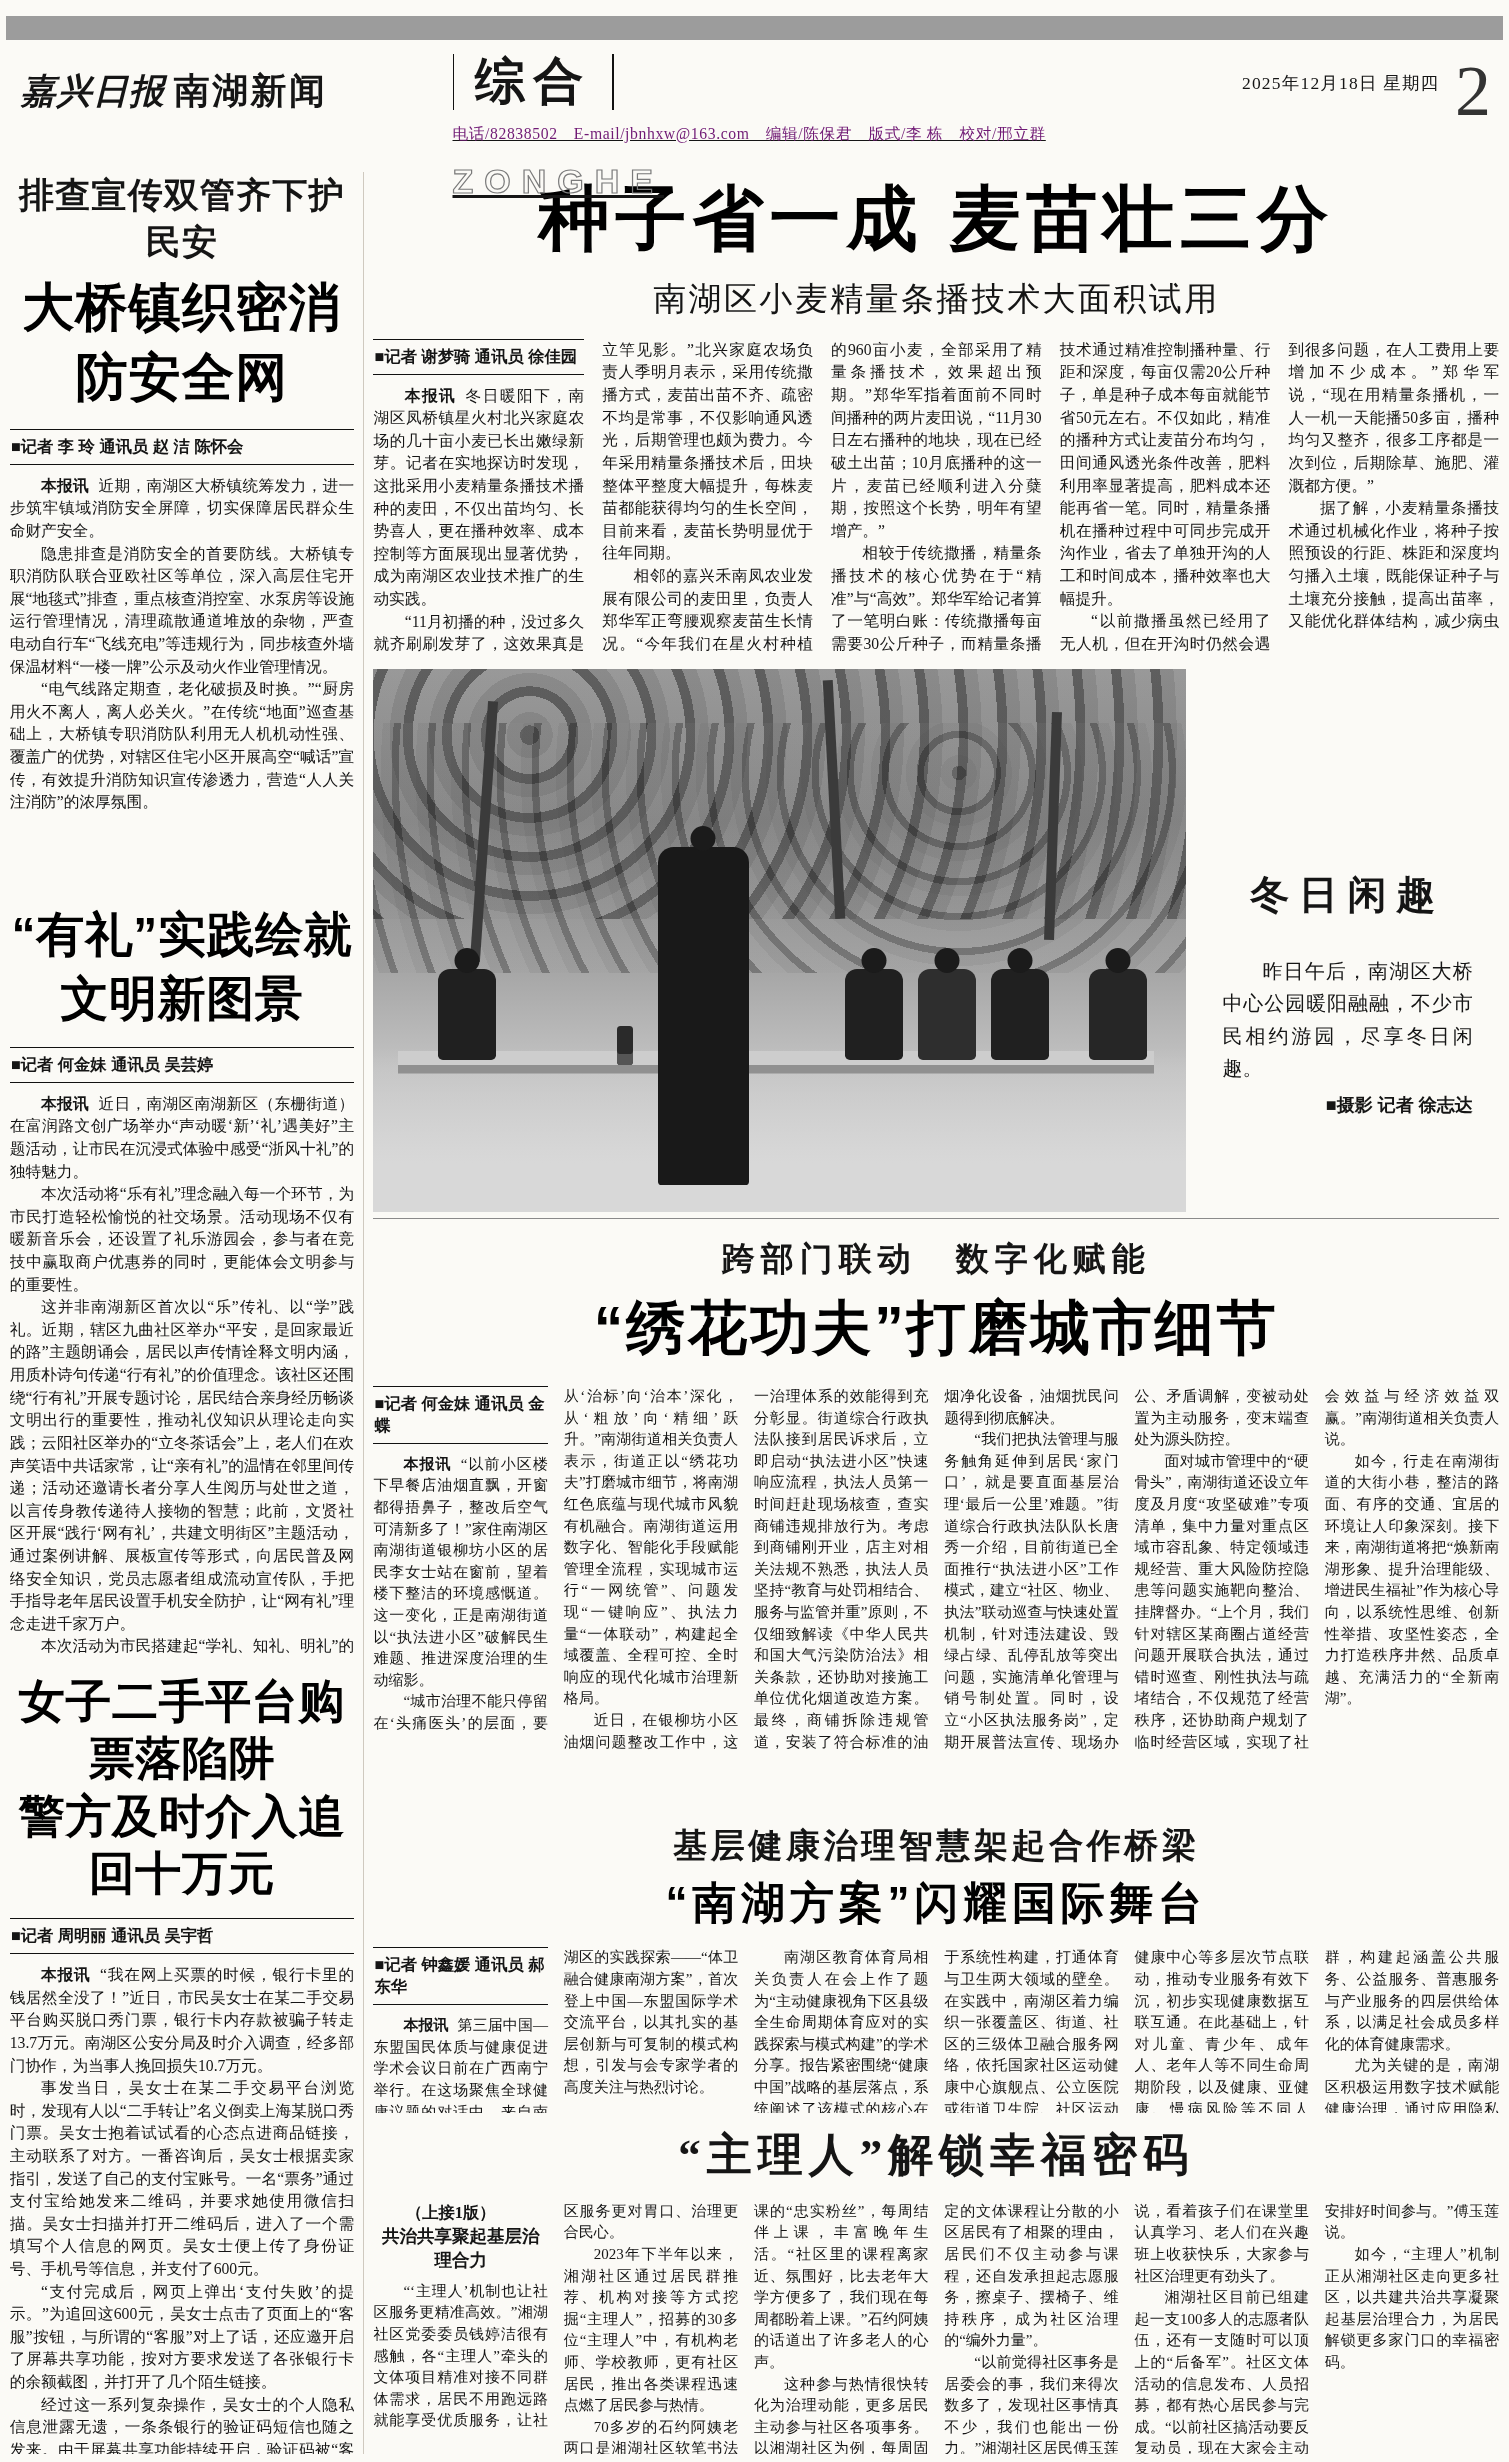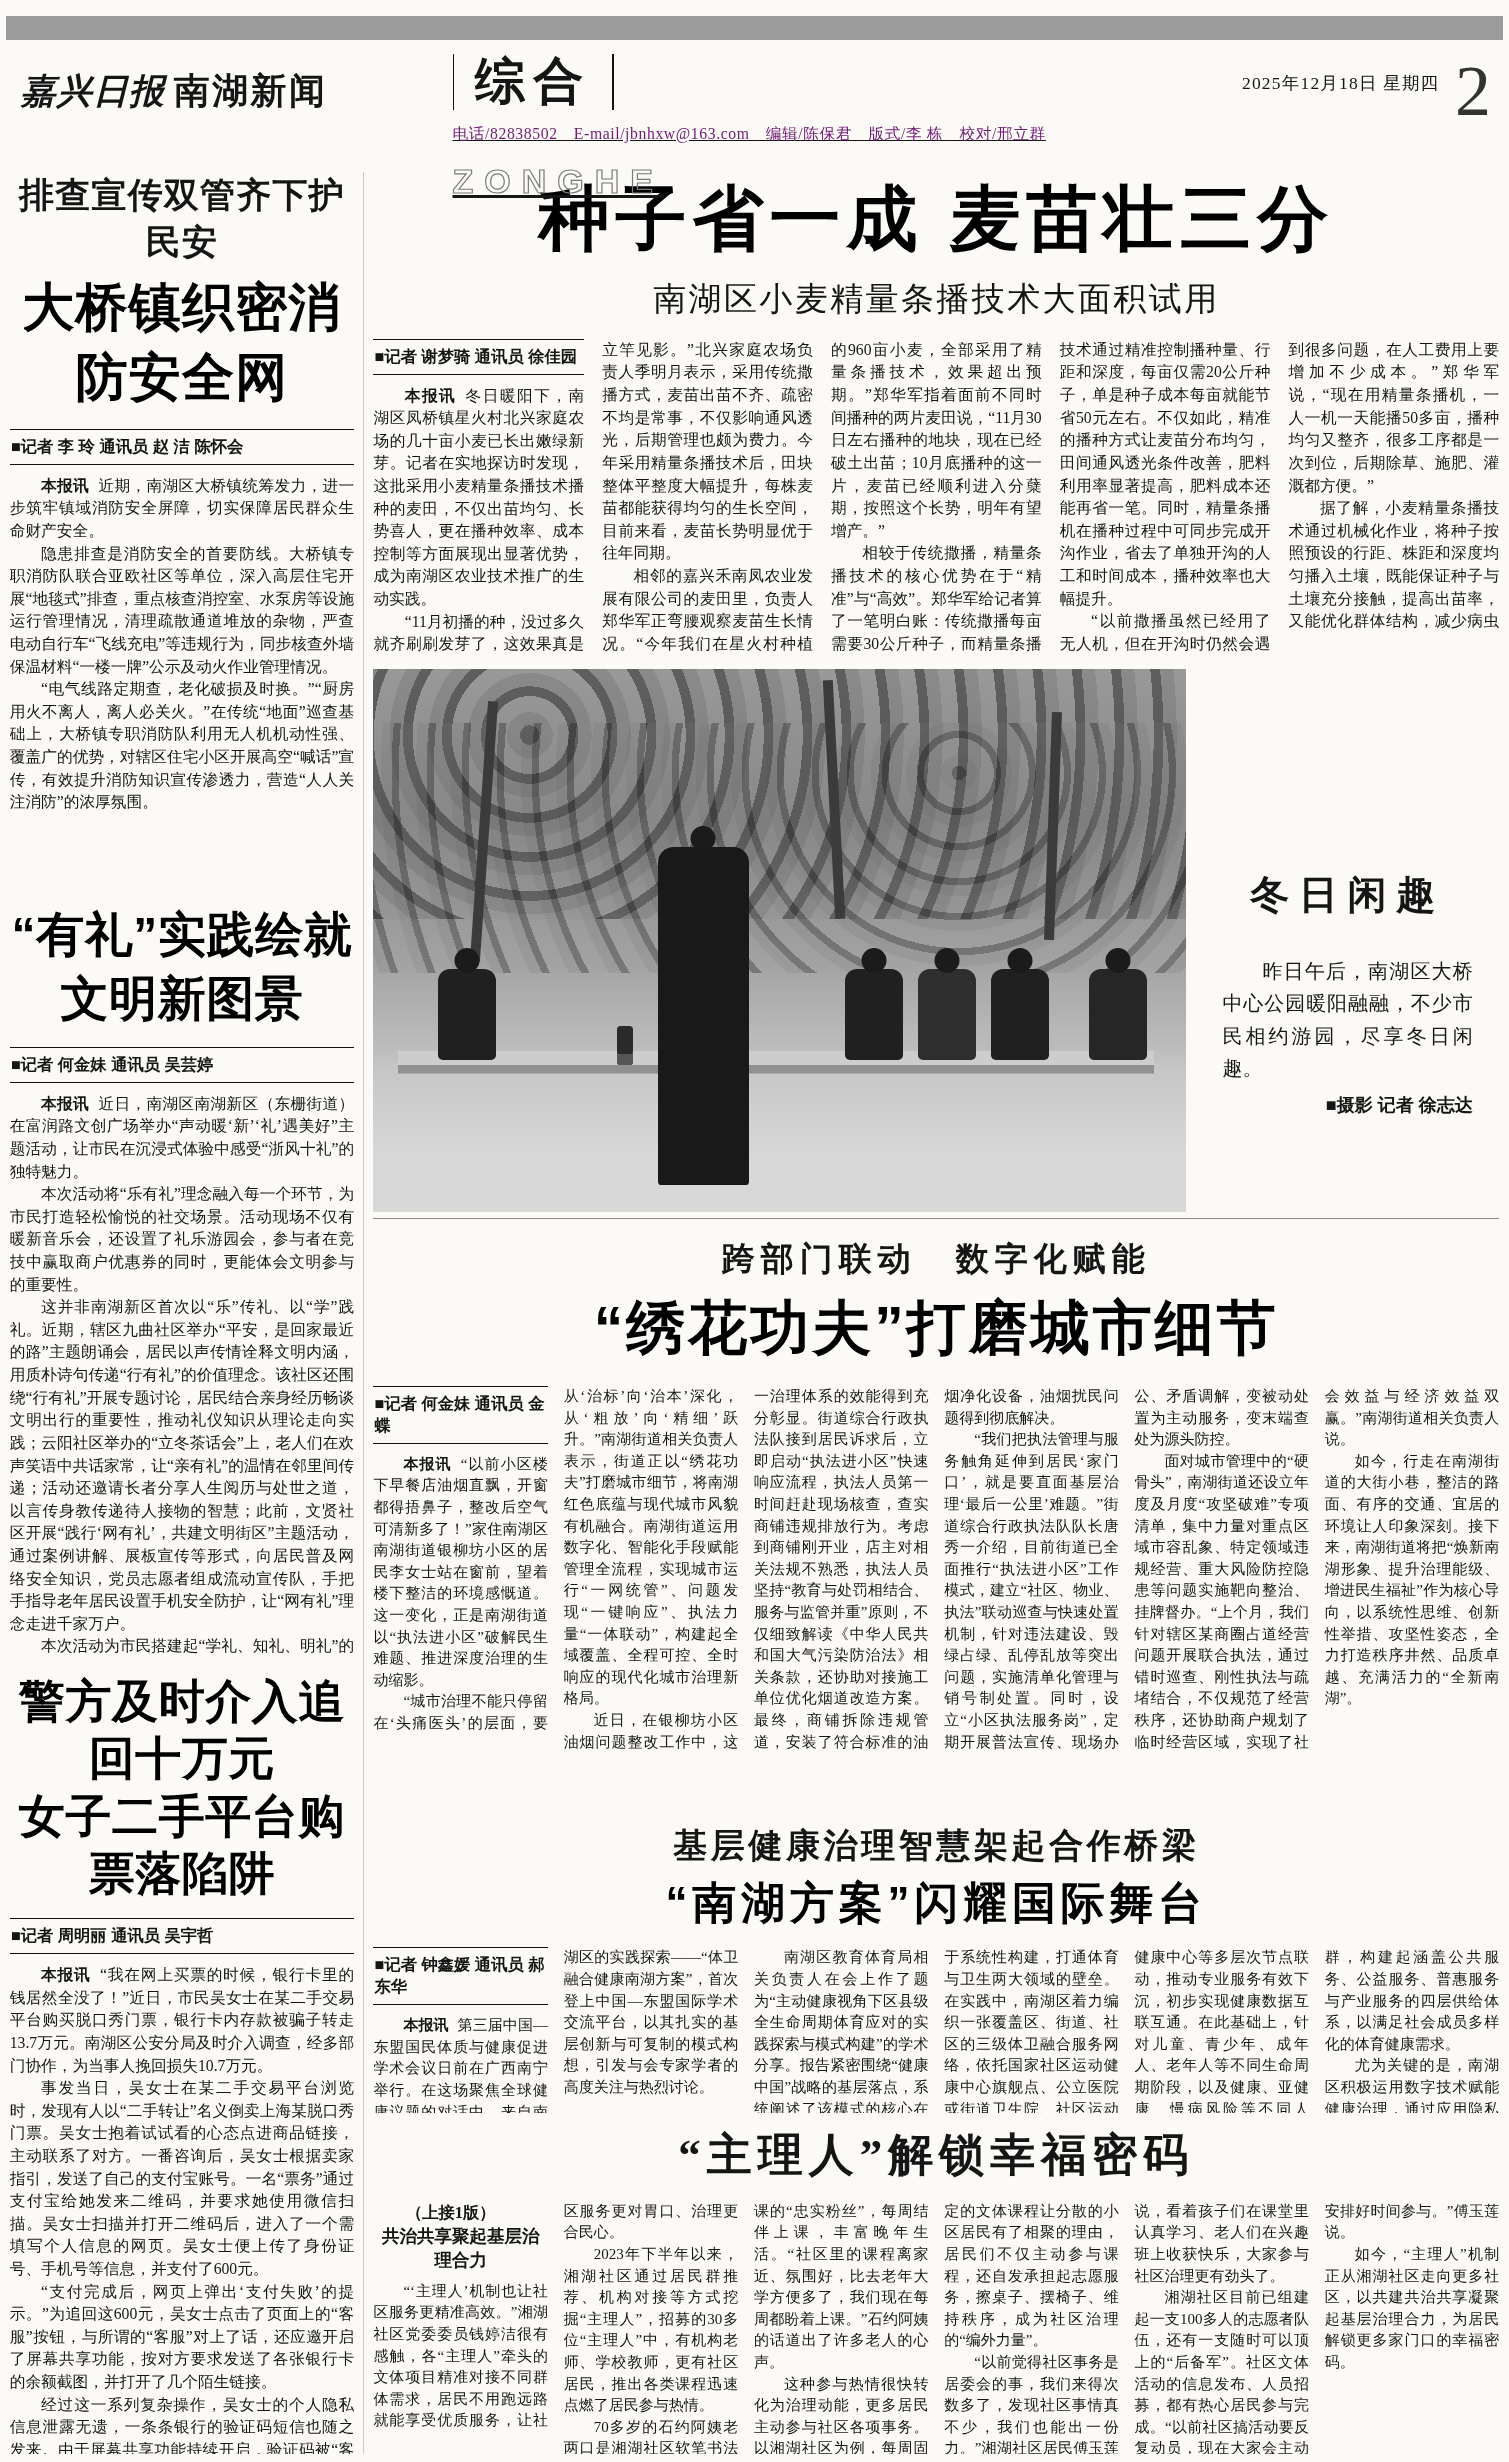--- a/index.html
+++ b/index.html
@@ -146,22 +146,22 @@
         <div class="headline">“有礼”实践绘就文明新图景</div>
         <div class="byline">■记者 何金妹 通讯员 吴芸婷</div>
         <p class="para"><strong class="lede">本报讯</strong><span>近日，南湖区南湖新区（东栅街道）在富润路文创广场举办“声动暖‘新’‘礼’遇美好”主题活动，让市民在沉浸式体验中感受“浙风十礼”的独特魅力。</span></p>
         <p class="para">本次活动将“乐有礼”理念融入每一个环节，为市民打造轻松愉悦的社交场景。活动现场不仅有暖新音乐会，还设置了礼乐游园会，参与者在竞技中赢取商户优惠券的同时，更能体会文明参与的重要性。</p>
         <p class="para">这并非南湖新区首次以“乐”传礼、以“学”践礼。近期，辖区九曲社区举办“平安，是回家最近的路”主题朗诵会，居民以声传情诠释文明内涵，用质朴诗句传递“行有礼”的价值理念。该社区还围绕“行有礼”开展专题讨论，居民结合亲身经历畅谈文明出行的重要性，推动礼仪知识从理论走向实践；云阳社区举办的“立冬茶话会”上，老人们在欢声笑语中共话家常，让“亲有礼”的温情在邻里间传递；活动还邀请长者分享人生阅历与处世之道，以言传身教传递待人接物的智慧；此前，文贤社区开展“践行‘网有礼’，共建文明街区”主题活动，通过案例讲解、展板宣传等形式，向居民普及网络安全知识，党员志愿者组成流动宣传队，手把手指导老年居民设置手机安全防护，让“网有礼”理念走进千家万户。</p>
         <p class="para">本次活动为市民搭建起“学礼、知礼、明礼”的实践平台，这场集“浙风十礼”于一体的暖冬活动，不仅让市民在互动体验中舒缓身心、共话温情，更能在沉浸式体验中深化对文明理念的认知。</p>
       </div>
 
       <div class="art-d bodytext">
         <div class="headline">
+          <div>女子二手平台购票落陷阱</div>
           <div>警方及时介入追回十万元</div>
-          <div>女子二手平台购票落陷阱</div>
         </div>
         <div class="byline">■记者 周明丽 通讯员 吴宇哲</div>
         <p class="para"><strong class="lede">本报讯</strong><span>“我在网上买票的时候，银行卡里的钱居然全没了！”近日，市民吴女士在某二手交易平台购买脱口秀门票，银行卡内存款被骗子转走13.7万元。南湖区公安分局及时介入调查，经多部门协作，为当事人挽回损失10.7万元。</span></p>
         <p class="para">事发当日，吴女士在某二手交易平台浏览时，发现有人以“二手转让”名义倒卖上海某脱口秀门票。吴女士抱着试试看的心态点进商品链接，主动联系了对方。一番咨询后，吴女士根据卖家指引，发送了自己的支付宝账号。一名“票务”通过支付宝给她发来二维码，并要求她使用微信扫描。吴女士扫描并打开二维码后，进入了一个需填写个人信息的网页。吴女士便上传了身份证号、手机号等信息，并支付了600元。</p>
         <p class="para">“支付完成后，网页上弹出‘支付失败’的提示。”为追回这600元，吴女士点击了页面上的“客服”按钮，与所谓的“客服”对上了话，还应邀开启了屏幕共享功能，按对方要求发送了各张银行卡的余额截图，并打开了几个陌生链接。</p>
         <p class="para">经过这一系列复杂操作，吴女士的个人隐私信息泄露无遗，一条条银行的验证码短信也随之发来。由于屏幕共享功能持续开启，验证码被“客服”悉数截获。随后，吴女士各张银行卡内的余额被逐一转出，总金额达13.7万元。直到收到扣款短信，吴女士终于意识到自己被骗，立即拨打110报警。</p>
 
       </div>
     </div>
 

